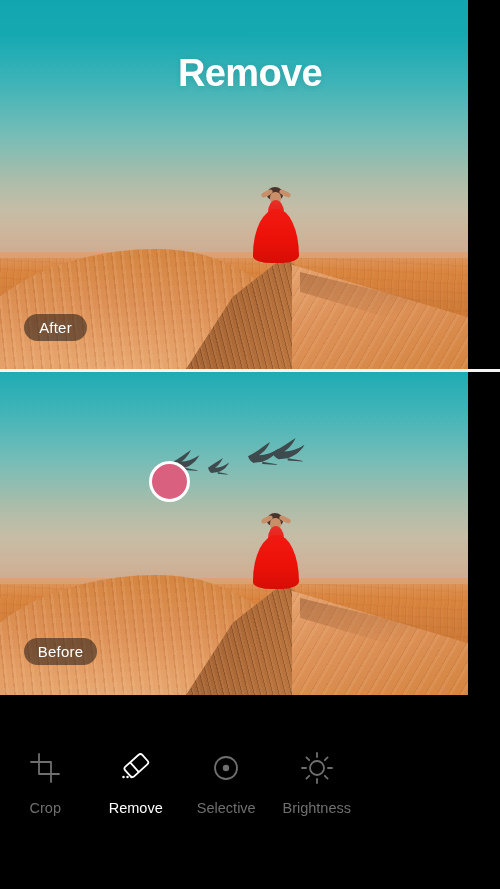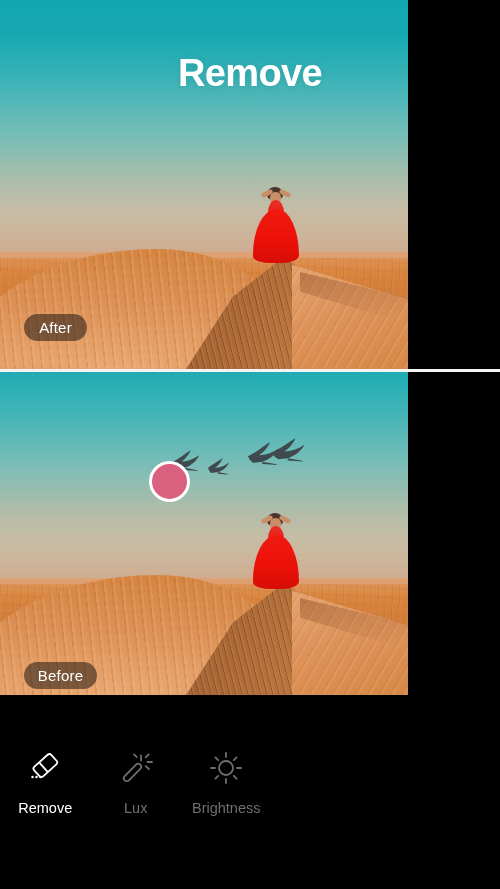--- a/index.html
+++ b/index.html
@@ -5,21 +5,21 @@
   * { margin:0; padding:0; box-sizing:border-box; }
   html, body {
     width:500px; height:889px;
     background:#000;
     font-family:"Liberation Sans", sans-serif;
     overflow:hidden;
   }
   #app { position:relative; width:500px; height:889px; background:#000; overflow:hidden; }
 
   
-  .panel { position:absolute; left:0; width:408px; overflow:hidden; }
+  .panel { position:absolute; left:0; width:468px; overflow:hidden; }
   #panel-after  { top:0;   height:369px; }
   #divider      { position:absolute; left:0; top:369px; width:500px; height:3px; background:#f4f4f4; z-index:6; }
   #panel-before { top:372px; height:323px; }
 
   .scene { position:absolute; left:0; width:500px; }
 
   
   .sky {
     position:absolute; left:0; top:0; width:500px;
     background:linear-gradient(to bottom,
@@ -257,62 +257,65 @@
           <path d="M13 18 L25 20 L27 21 L13 20 Z"></path>
         </g>
         <g transform="translate(272,66) scale(1.12)">
           <path d="M0 13 C8 9 15 4 21 0 C18 7 14 10 11 12 C17 12 23 10 29 6 C26 12 20 16 14 18 L6 19 C4 18 1 16 0 13 Z"></path>
           <path d="M14 18 L26 20 L28 21 L14 20 Z"></path>
         </g>
       </g>
     </svg>
 
     <div id="brush-cursor" style="left:149px;top:89px;"></div>
-    <div class="badge" id="badge-before" style="top:266px;margin-top:24px;">Before</div>
+    <div class="badge" id="badge-before" style="top:266px;">Before</div>
   </div>
 
   <div id="headline">
     <div>Remove</div>
   </div>
 
   <div id="toolbar">
 
+    <div class="tool">
+      <span class="ticon">
+        <svg width="34" height="34" viewBox="0 0 34 34" fill="none">
+          <path class="st" d="M11 3 V23 H31" stroke-width="1.8" stroke-linecap="round" stroke-linejoin="round"></path>
+          <path class="st" d="M3 11 H23 V31" stroke-width="1.8" stroke-linecap="round" stroke-linejoin="round"></path>
+        </svg>
+      </span>
+      <span class="tlabel">Crop</span>
+    </div>
 
     <div class="tool active">
       <span class="ticon">
         <svg width="36" height="34" viewBox="0 0 36 34" fill="none">
           <g transform="rotate(-42 19 16)">
             <rect class="st" x="8" y="8" width="23" height="13" rx="2.6" stroke-width="1.8"></rect>
             <path class="st" d="M17 8 V21" stroke-width="1.8"></path>
           </g>
           <circle class="sf" cx="5.5" cy="26" r="1.25"></circle>
           <circle class="sf" cx="9.5" cy="26" r="1.25"></circle>
           <circle class="sf" cx="13.5" cy="26" r="1.25"></circle>
         </svg>
       </span>
       <span class="tlabel">Remove</span>
     </div>
 
-
-
     <div class="tool">
       <span class="ticon">
         <svg width="34" height="34" viewBox="0 0 34 34" fill="none">
-          <g class="st" stroke-width="1.8" stroke-linecap="round">
-            <rect x="2.5" y="18.5" width="22" height="6" rx="3" transform="rotate(-45 13.5 21.5)"></rect>
-            <path d="M22 4.5 V9.5"></path>
-            <path d="M28.5 11 H33"></path>
-            <path d="M26.6 6.4 L29.8 3.4"></path>
-            <path d="M26.8 15.2 L30 18.2"></path>
-            <path d="M17.8 6.2 L15 3.4"></path>
-          </g>
+          <circle class="st" cx="17" cy="17" r="11" stroke-width="1.8"></circle>
+          <circle class="sf" cx="17" cy="17" r="3.2"></circle>
         </svg>
       </span>
-      <span class="tlabel">Lux</span>
-    </div>
+      <span class="tlabel">Selective</span>
+    </div>
+
+
 
     <div class="tool">
       <span class="ticon">
         <svg width="34" height="34" viewBox="0 0 34 34" fill="none">
           <circle class="st" cx="17" cy="17" r="7" stroke-width="1.8"></circle>
           <g class="st" stroke-width="1.8" stroke-linecap="round">
             <path d="M17 2 V6"></path>
               <path d="M17 28 V32"></path>
             <path d="M2 17 H6"></path>
               <path d="M28 17 H32"></path>

